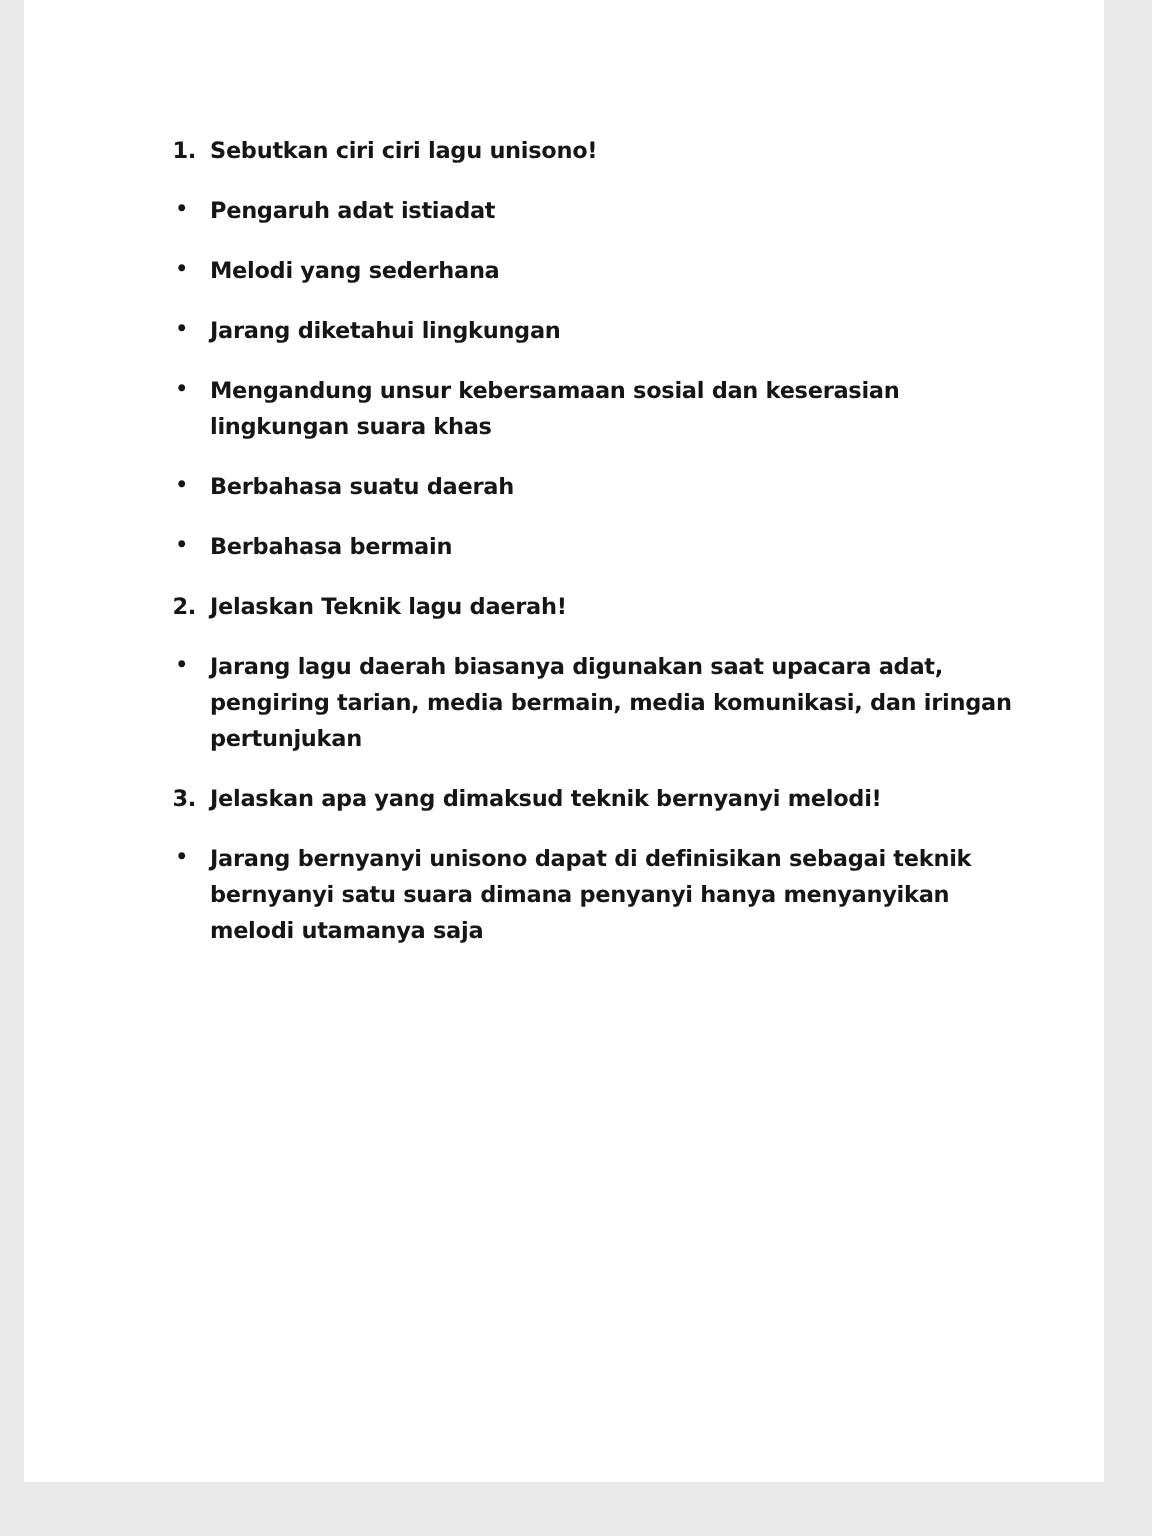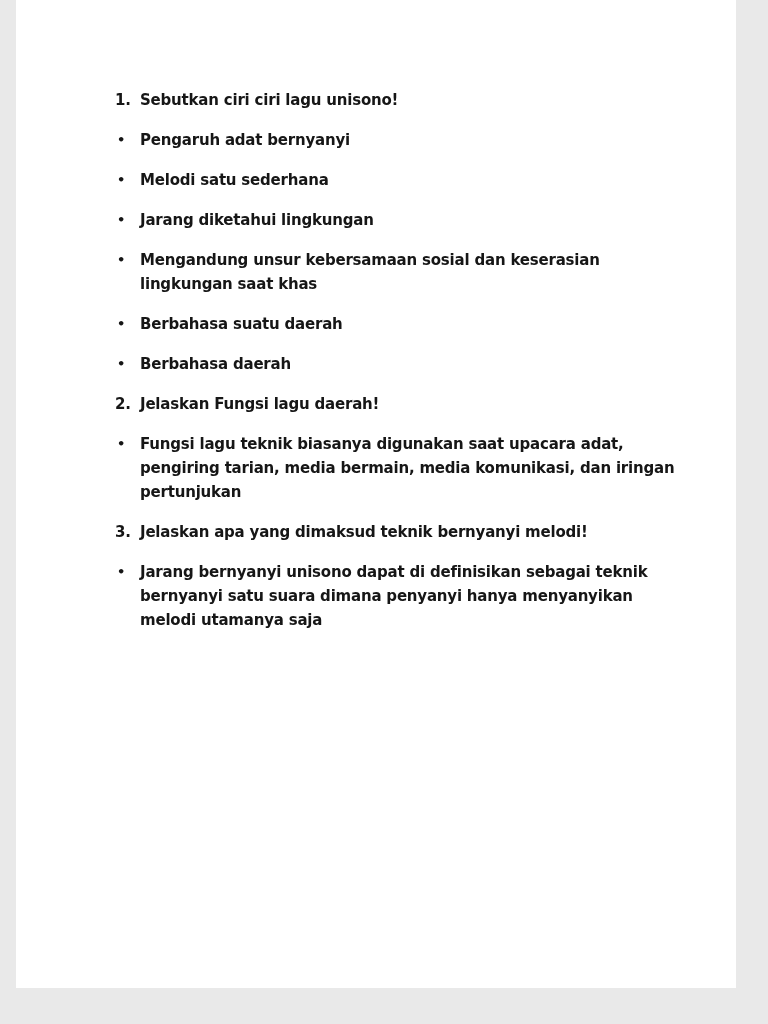--- a/index.html
+++ b/index.html
@@ -55,56 +55,56 @@
 <div class="doc-page">
   <div class="content-list">
 
     <div class="row numbered">
       <span class="marker">1.</span>
       <span class="text">Sebutkan ciri ciri lagu unisono!</span>
     </div>
 
     <div class="row bullet">
       <span class="marker">•</span>
-      <span class="text">Pengaruh adat bernyanyi</span>
+      <span class="text">Pengaruh adat istiadat</span>
     </div>
 
     <div class="row bullet">
       <span class="marker">•</span>
-      <span class="text">Melodi satu sederhana</span>
+      <span class="text">Melodi yang sederhana</span>
     </div>
 
     <div class="row bullet">
       <span class="marker">•</span>
       <span class="text">Jarang diketahui lingkungan</span>
     </div>
 
     <div class="row bullet">
       <span class="marker">•</span>
-      <span class="text">Mengandung unsur kebersamaan sosial dan keserasian lingkungan saat khas</span>
+      <span class="text">Mengandung unsur kebersamaan sosial dan keserasian lingkungan suara khas</span>
     </div>
 
     <div class="row bullet">
       <span class="marker">•</span>
       <span class="text">Berbahasa suatu daerah</span>
     </div>
 
     <div class="row bullet">
       <span class="marker">•</span>
-      <span class="text">Berbahasa daerah</span>
+      <span class="text">Berbahasa bermain</span>
     </div>
 
     <div class="row numbered">
       <span class="marker">2.</span>
-      <span class="text">Jelaskan Fungsi lagu daerah!</span>
+      <span class="text">Jelaskan Teknik lagu daerah!</span>
     </div>
 
     <div class="row bullet">
       <span class="marker">•</span>
-      <span class="text">Fungsi lagu teknik biasanya digunakan saat upacara adat, pengiring tarian, media bermain, media komunikasi, dan iringan pertunjukan</span>
+      <span class="text">Jarang lagu daerah biasanya digunakan saat upacara adat, pengiring tarian, media bermain, media komunikasi, dan iringan pertunjukan</span>
     </div>
 
     <div class="row numbered">
       <span class="marker">3.</span>
       <span class="text">Jelaskan apa yang dimaksud teknik bernyanyi melodi!</span>
     </div>
 
     <div class="row bullet">
       <span class="marker">•</span>
       <span class="text">Jarang bernyanyi unisono dapat di definisikan sebagai teknik bernyanyi satu suara dimana penyanyi hanya menyanyikan melodi utamanya saja</span>

